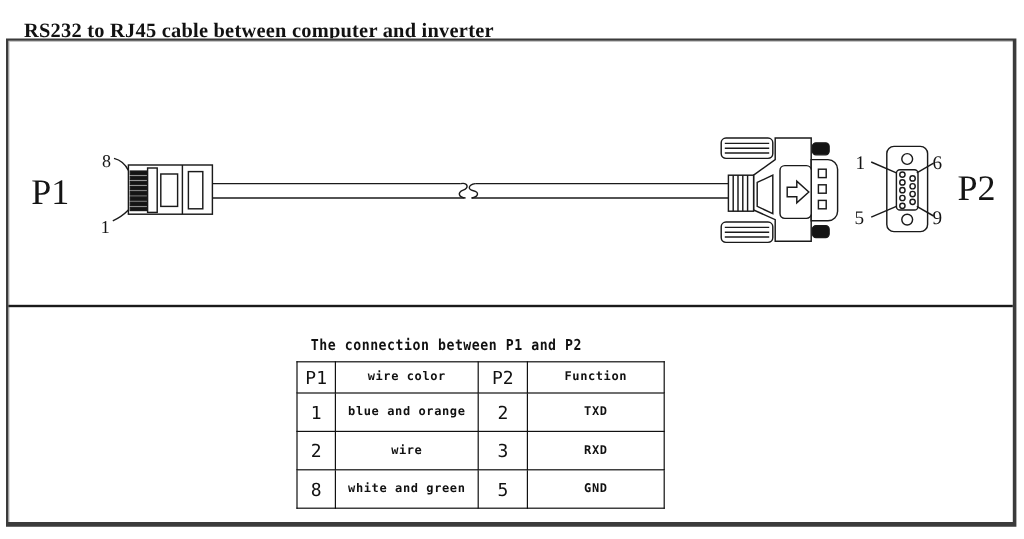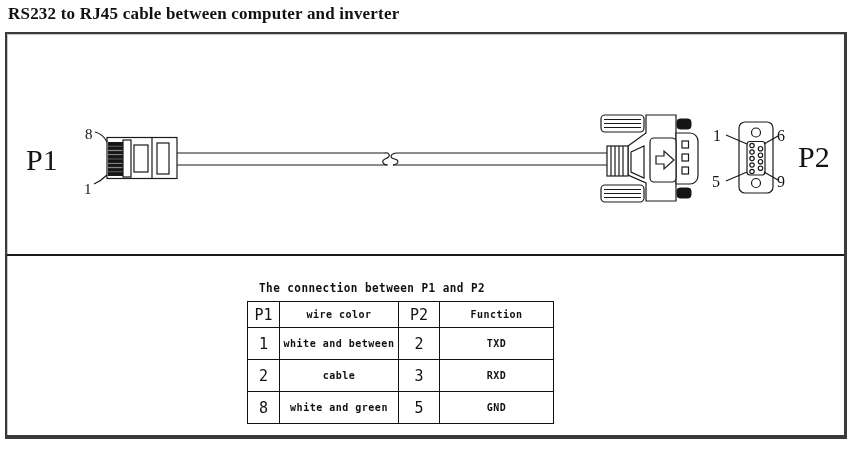--- a/index.html
+++ b/index.html
@@ -1,21 +1,21 @@
 <!DOCTYPE html>
 <html><head>
 <meta charset="utf-8">
 <style>
   html,body{margin:0;padding:0;background:#ffffff;}
   body{
     width:853px;height:449px;position:relative;overflow:hidden;
     font-family:"Liberation Serif",serif;color:#1a1a1a;
   }
   .page-title{
-    position:absolute;left:8px;top:4px;margin:0;
+    position:absolute;left:8px;top:4px;margin:12px;
     font:bold 17px "Liberation Serif",serif;color:#111;
     letter-spacing:.2px;white-space:nowrap;
   }
   .frame{
     position:absolute;left:5px;top:32px;width:837px;height:401px;
     border:2px solid #3b3b3b;border-right-width:3px;border-bottom-width:4px;
     box-shadow:inset 1px 1px 0 #c6c6c6;background:#ffffff;
   }
   .divider{
     position:absolute;left:0;right:0;top:220px;height:0;
@@ -169,27 +169,27 @@
   <table class="conn">
     <tbody>
         <tr class="hdr">
       <td class="c0 cell-num">P1</td>
       <td class="c1 cell-sm">wire color</td>
       <td class="c2 cell-num">P2</td>
       <td class="c3 cell-sm">Function</td>
     </tr>
     <tr class="row">
       <td class="c0 cell-num">1</td>
-      <td class="c1 cell-sm">white and between</td>
+      <td class="c1 cell-sm">blue and orange</td>
       <td class="c2 cell-num">2</td>
       <td class="c3 cell-sm">TXD</td>
     </tr>
     <tr class="row">
       <td class="c0 cell-num">2</td>
-      <td class="c1 cell-sm">cable</td>
+      <td class="c1 cell-sm">wire</td>
       <td class="c2 cell-num">3</td>
       <td class="c3 cell-sm">RXD</td>
     </tr>
     <tr class="row">
       <td class="c0 cell-num">8</td>
       <td class="c1 cell-sm">white and green</td>
       <td class="c2 cell-num">5</td>
       <td class="c3 cell-sm">GND</td>
     </tr>
   </tbody>

